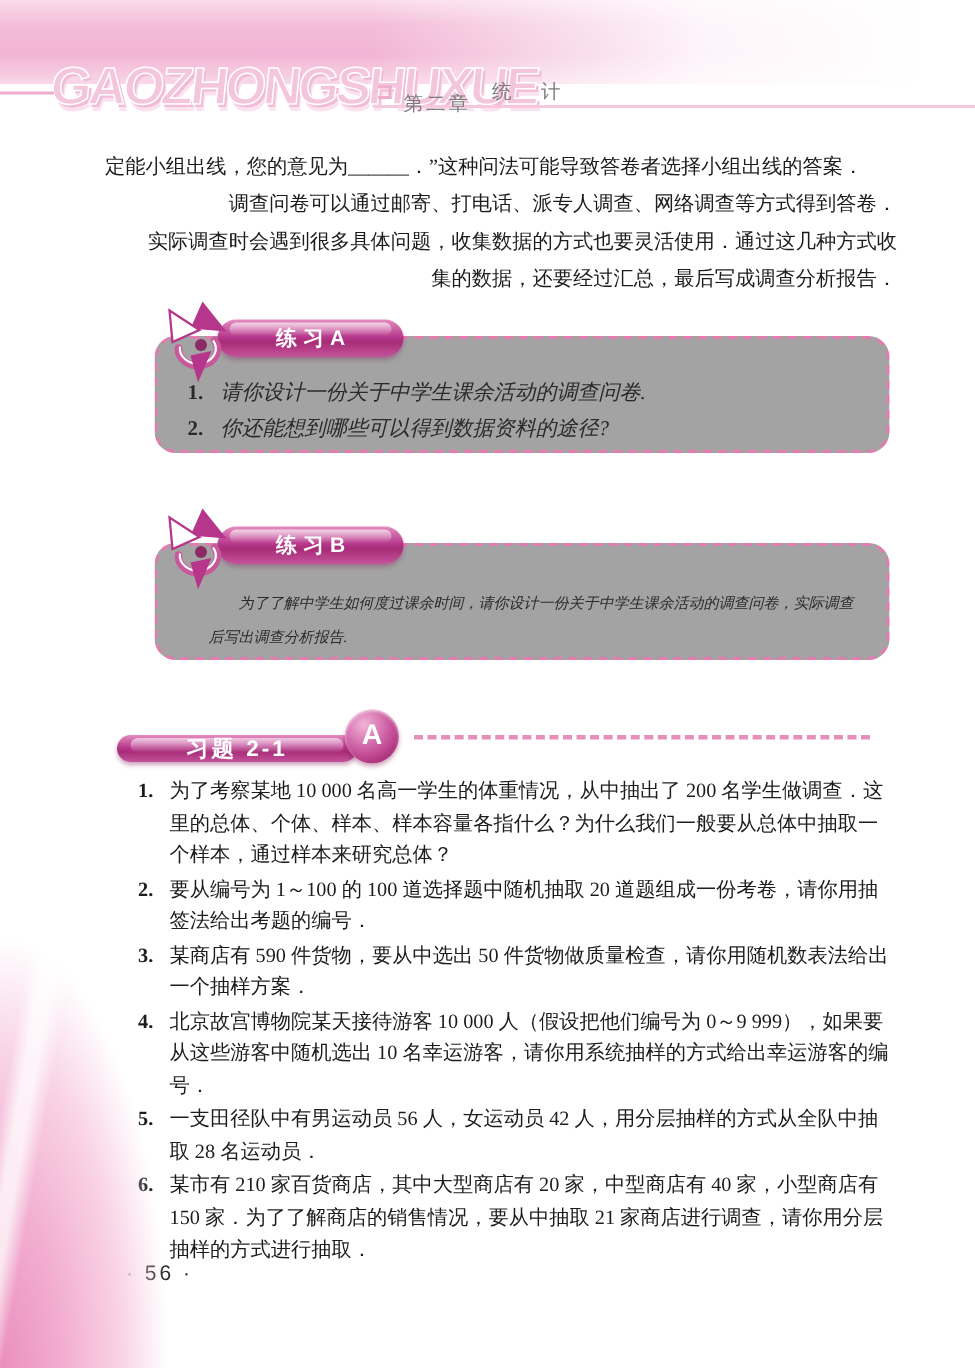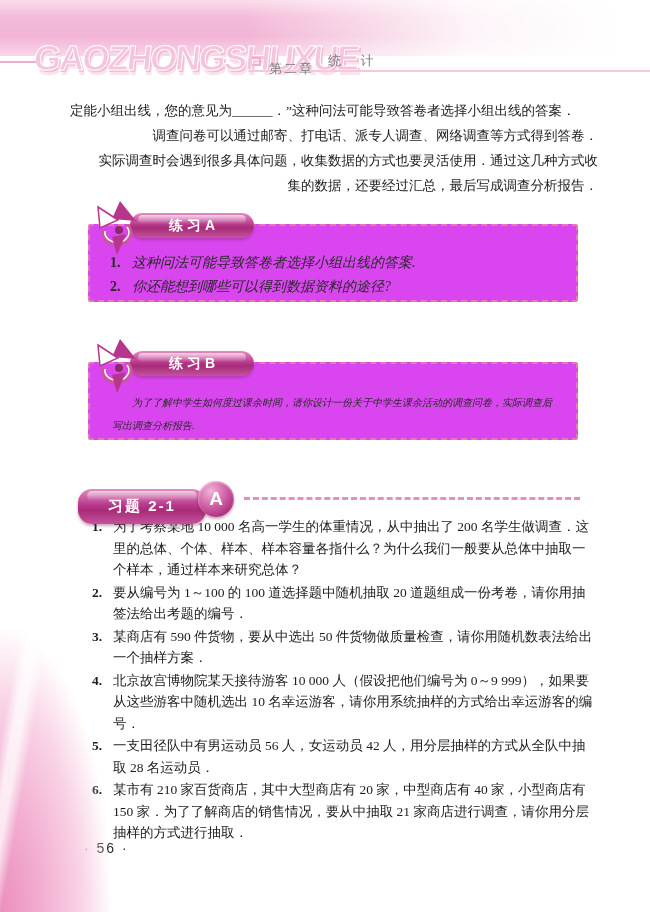--- a/index.html
+++ b/index.html
@@ -38,25 +38,25 @@
     border:2px solid #efaccd;border-left:none;box-sizing:border-box;
   }
   .chapter-label{letter-spacing:2px;margin-right:14px;margin-top:16px;}
   .section-label{letter-spacing:8px;}
   
   .intro{position:absolute;top:98px;left:70px;width:528px;font-size:13.5px;line-height:25px;}
   .intro p{margin:0;}
   .intro p.indent{text-indent:2em;text-align:right;}
   
   .pbox{
-    position:absolute;left:88px;width:490px;box-sizing:border-box;
-    background:#d946ef;border:2px dashed #e07caf;border-radius:2px;
+    position:absolute;left:103px;width:490px;box-sizing:border-box;
+    background:#a3a3a3;border:2px dashed #e07caf;border-radius:14px;
   }
   .pbox-a{top:224px;height:78px;padding:25px 14px 0 20px;}
-  .pbox-b{top:362px;height:78px;padding:27px 18px 0 22px;}
+  .pbox-b{top:362px;height:78px;padding:27px 18px 0 34px;}
   .pbadge{position:absolute;top:-27px;left:0;display:flex;align-items:flex-start;}
   .bfly{position:relative;z-index:2;margin-top:2px;}
   .pill{
     position:relative;z-index:1;margin-left:-18px;margin-top:14px;
     min-width:96px;height:25px;border-radius:13px;
     background:linear-gradient(to bottom,#e48cc0 0%,#b5368a 48%,#a82c78 60%,#c4539b 100%);
     box-shadow:0 2px 3px rgba(130,32,90,.35);
     display:flex;align-items:center;justify-content:center;
     color:#fff;font-weight:bold;font-size:14px;letter-spacing:4px;
     font-family:"Liberation Sans","DejaVu Sans",sans-serif;
@@ -65,27 +65,27 @@
   .pill::before{
     content:"";position:absolute;top:2px;left:8px;right:8px;height:9px;
     border-radius:8px;background:linear-gradient(to bottom,rgba(255,255,255,.65),rgba(255,255,255,0));
   }
   .pitem{display:flex;font-size:14px;line-height:24px;font-style:italic;color:#2a2a2a;}
   .pitem .no{font-style:normal;font-weight:bold;width:22px;flex:none;}
   .ptext{font-size:10px;line-height:23px;font-style:italic;color:#2a2a2a;text-indent:2em;margin:0;}
   
   .exhead{position:absolute;top:473px;left:78px;right:70px;display:flex;align-items:center;}
   .expill{
-    position:relative;height:35px;min-width:100px;border-radius:14px;
+    position:relative;height:18px;min-width:100px;border-radius:14px;
     background:linear-gradient(to bottom,#e48cc0 0%,#b5368a 48%,#a82c78 62%,#c4539b 100%);
     box-shadow:0 2px 3px rgba(130,32,90,.4);
     display:flex;align-items:center;justify-content:center;
     color:#fff;font-weight:bold;font-size:15px;letter-spacing:2px;
     font-family:"Liberation Sans","DejaVu Sans",sans-serif;
-    padding:0 14px;z-index:1;margin-top:16px;
+    padding:0 30px;z-index:1;margin-top:16px;
   }
   .expill::before{
     content:"";position:absolute;top:2px;left:9px;right:9px;height:10px;
     border-radius:9px;background:linear-gradient(to bottom,rgba(255,255,255,.6),rgba(255,255,255,0));
   }
   .excircle{
     position:relative;z-index:2;margin-left:-8px;width:36px;height:36px;border-radius:50%;
     background:radial-gradient(circle at 35% 28%,#f0b4d6 0%,#cf61a6 45%,#a82c78 80%);
     box-shadow:0 2px 3px rgba(130,32,90,.4), inset 0 1px 2px rgba(255,255,255,.7);
     display:flex;align-items:center;justify-content:center;
@@ -138,21 +138,21 @@
         <polygon points="8,6 28,19 10,27" fill="#ffffff" stroke="#b5368a" stroke-width="1.5"></polygon>
         <path d="M14 31 a 13 11 0 1 0 24 -5" fill="none" stroke="#c9589b" stroke-width="5" stroke-linecap="round"></path>
         <path d="M15 30 a 12 10 0 1 0 22 -4" fill="none" stroke="#ffffff" stroke-width="1.5"></path>
         <circle cx="29" cy="29" r="4" fill="#8c2a66"></circle>
         <polygon points="22,36 36,33 27,54" fill="#b5368a"></polygon>
       </svg>
       <div class="pill">练习A</div>
     </div>
     <div class="pitem">
       <span class="no">1.</span>
-      <span class="txt">这种问法可能导致答卷者选择小组出线的答案.</span>
+      <span class="txt">请你设计一份关于中学生课余活动的调查问卷.</span>
     </div>
     <div class="pitem">
       <span class="no">2.</span>
       <span class="txt">你还能想到哪些可以得到数据资料的途径?</span>
     </div>
   </div>
 
   <div class="pbox pbox-b">
     <div class="pbadge">
       <svg class="bfly" width="58" height="54" viewBox="0 0 58 54" overflow="visible">

